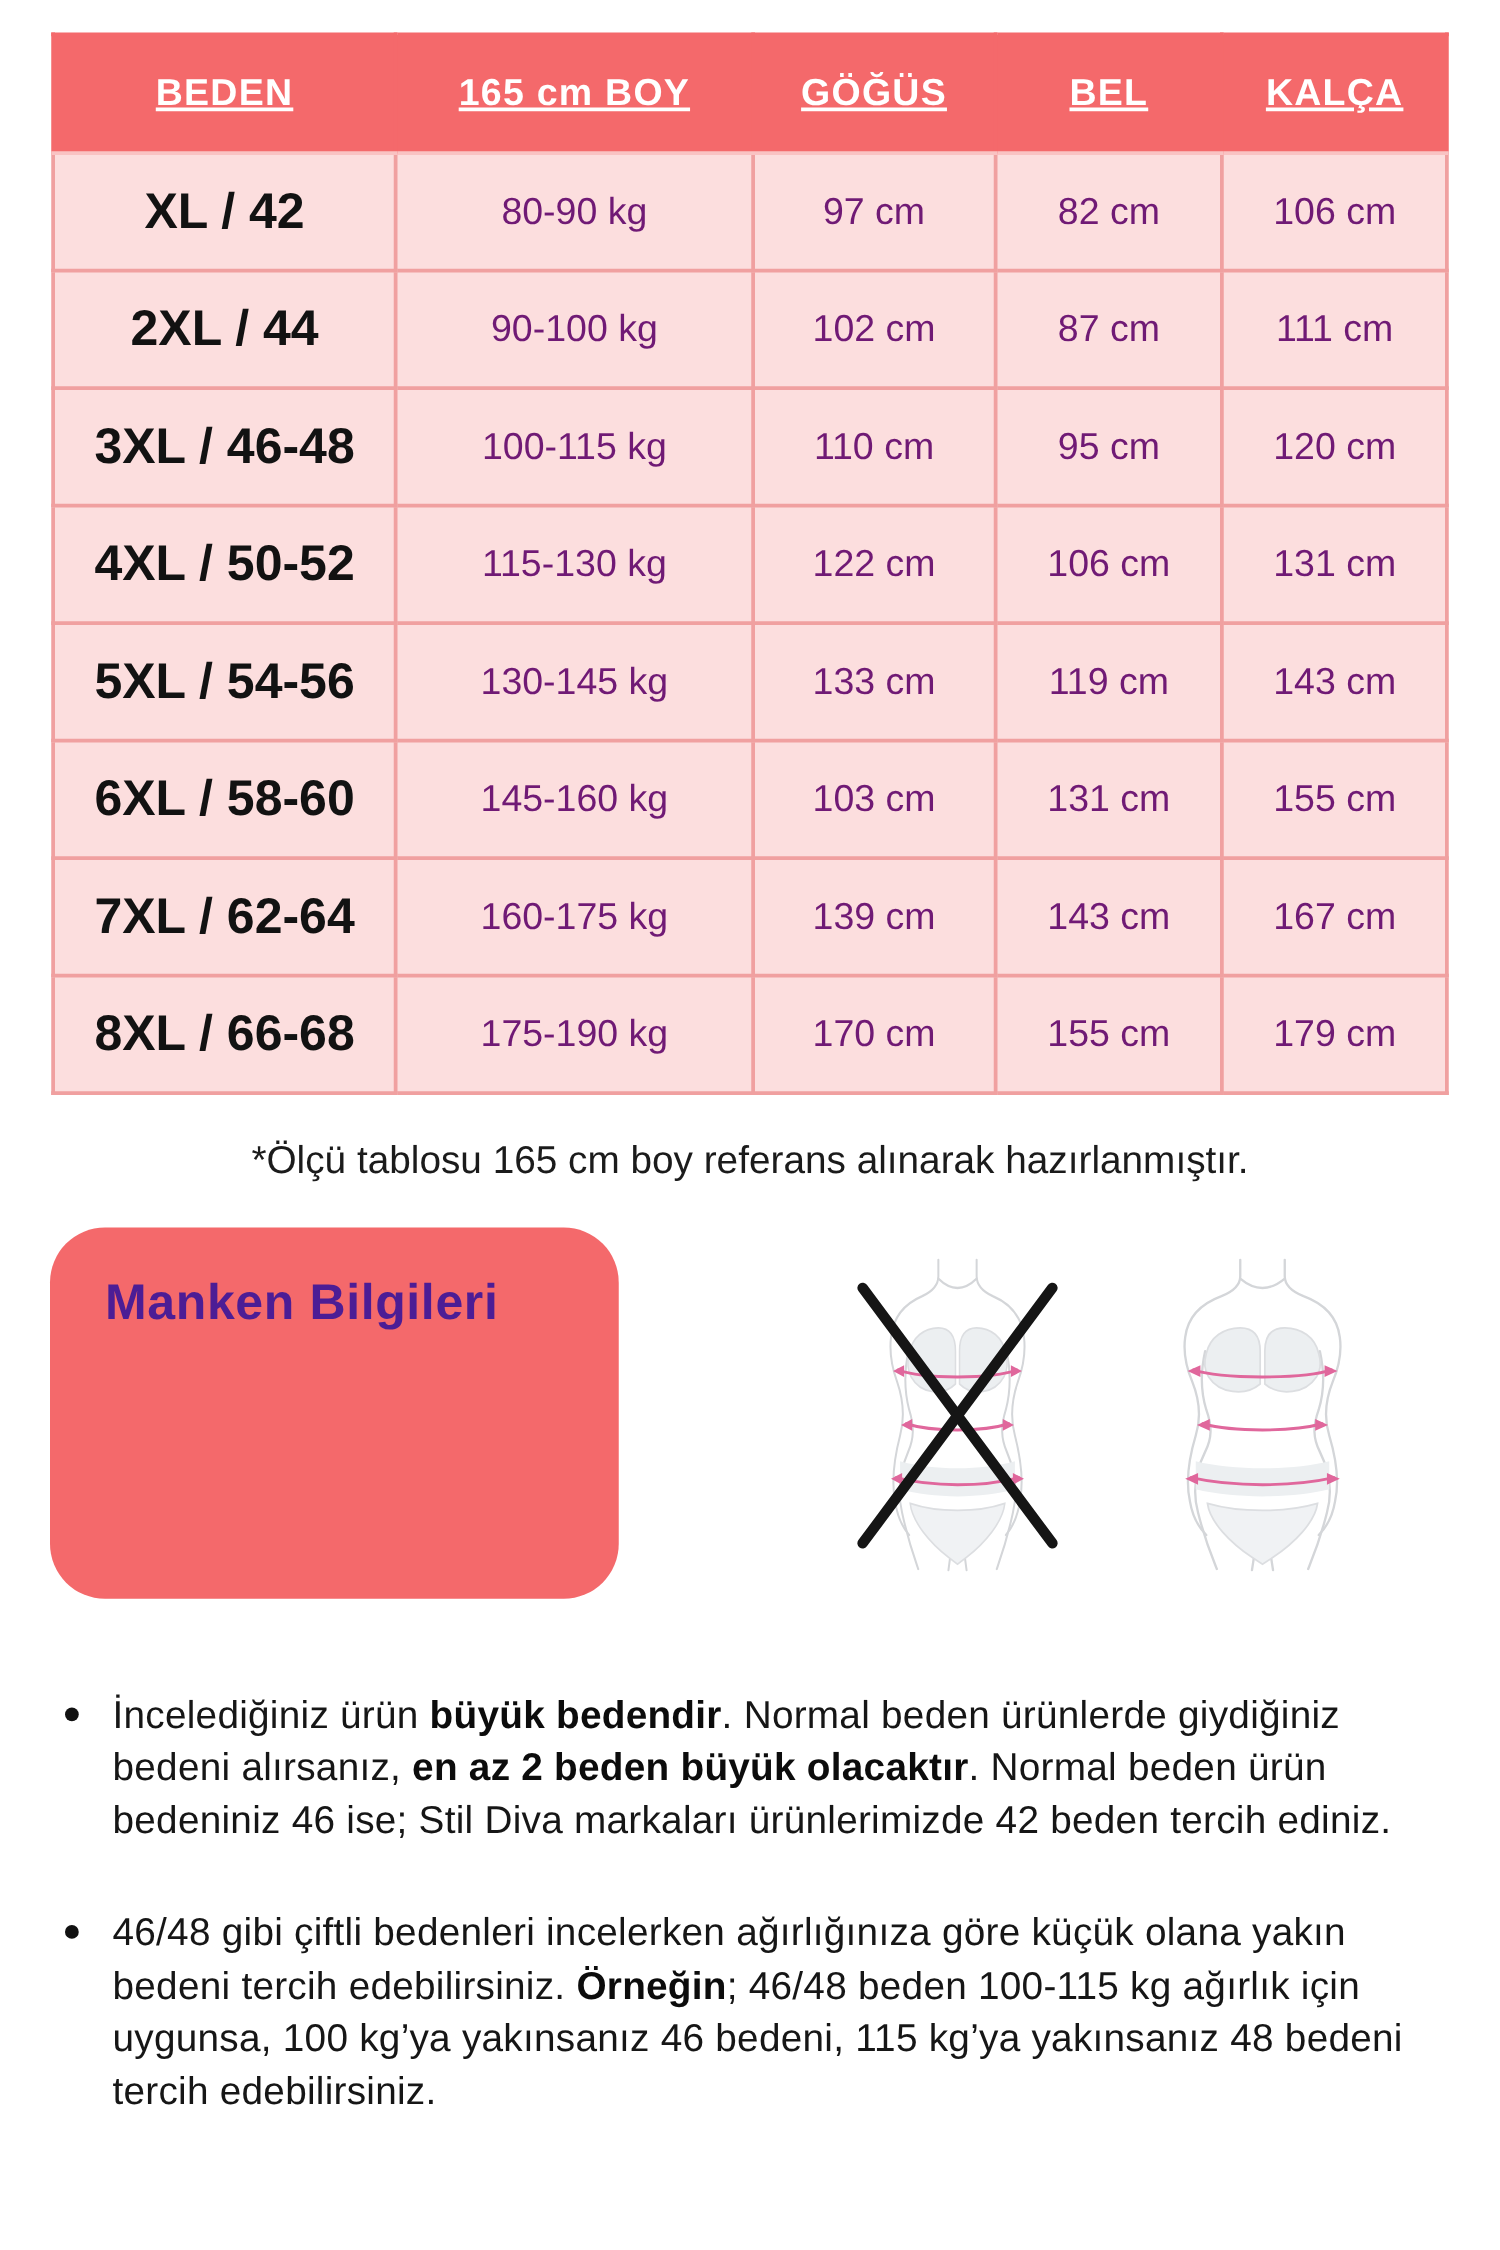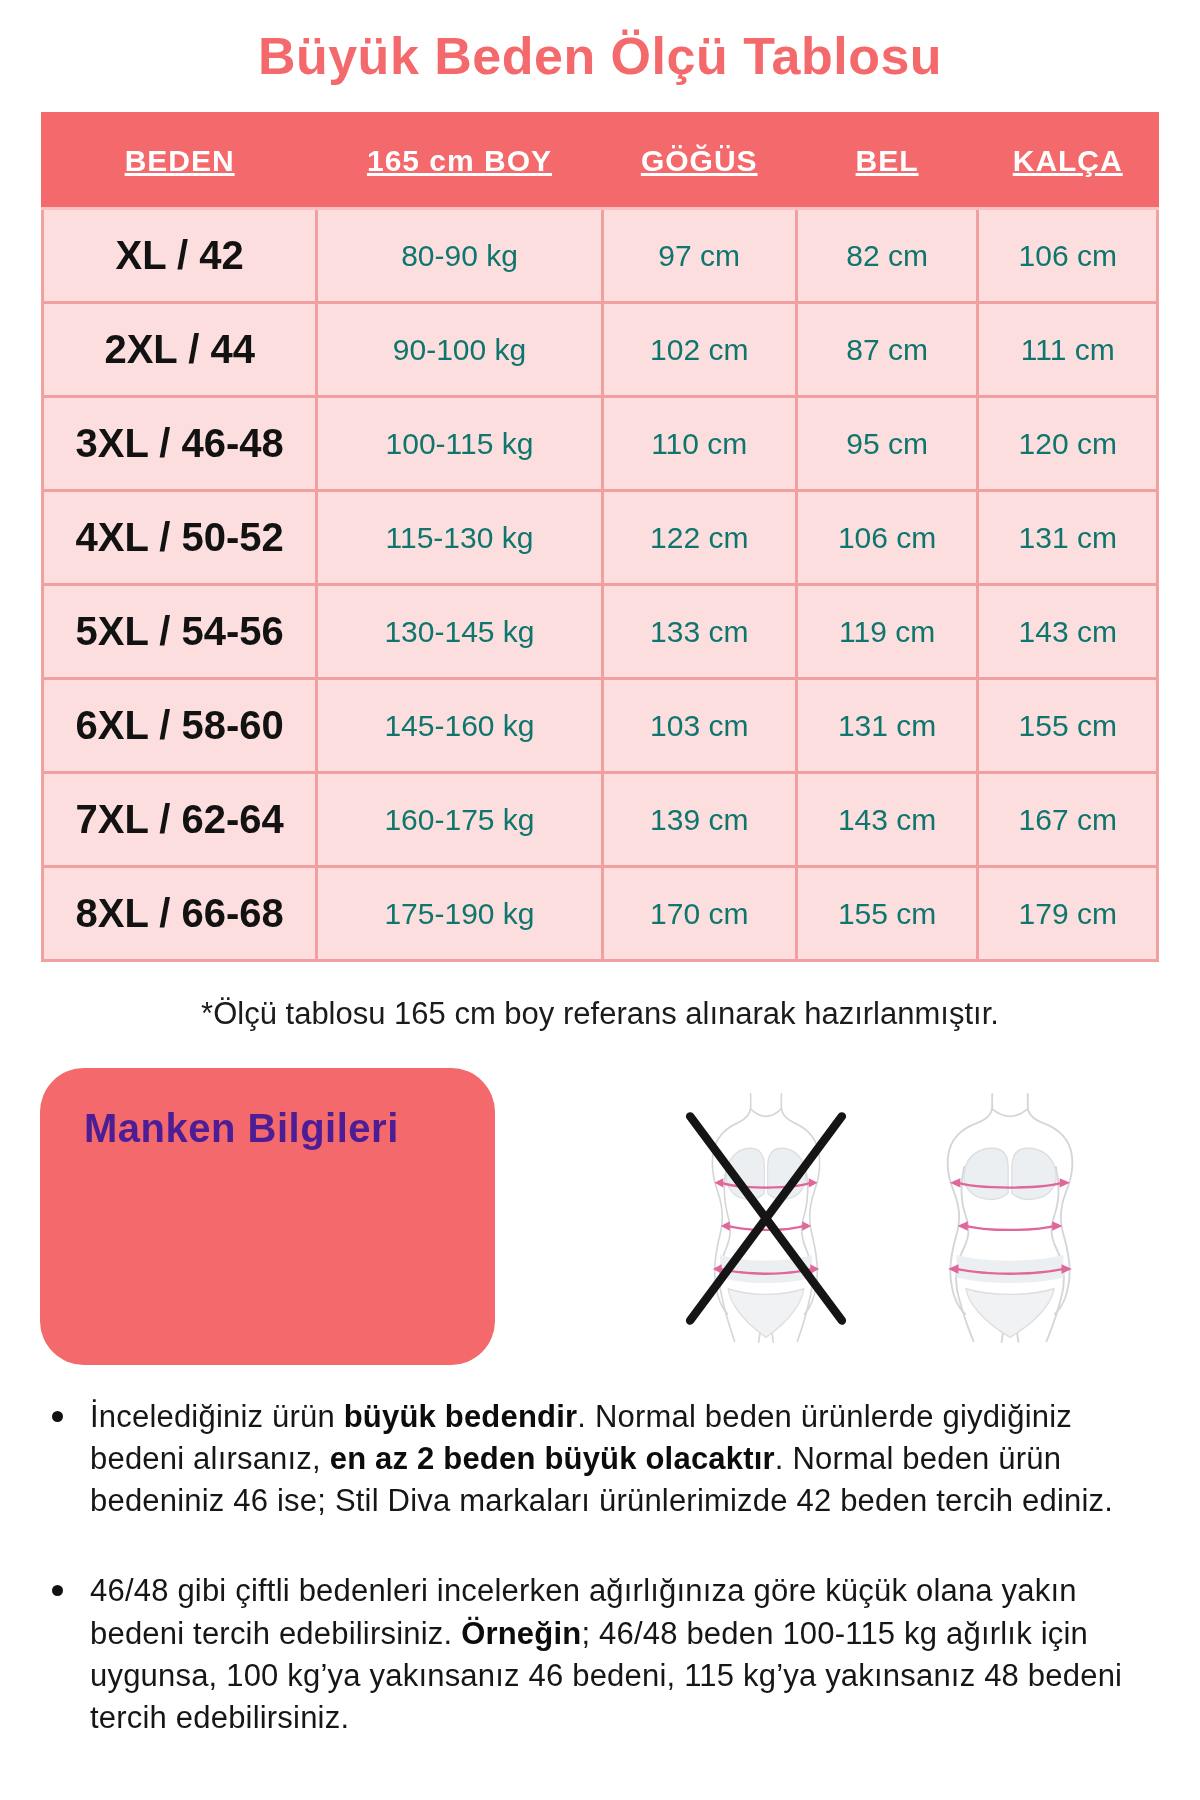--- a/index.html
+++ b/index.html
@@ -31,21 +31,21 @@
   .size-table col.c5{width:16.1%}
   .size-table th{
     background:#f4696b;color:#ffffff;
     height:90px;font-size:30px;font-weight:700;letter-spacing:1px;
     border:3px solid #f4696b;border-bottom-color:#f9c3c3;
     text-align:center;vertical-align:middle;text-decoration:underline;
   }
   .size-table th + th{border-left-color:#f9c3c3;}
   .size-table td{
     background:#fcdede;
-    height:89px;font-size:30px;color:#0f766e;
+    height:89px;font-size:30px;color:#701a75;
     border:3px solid #f0a0a0;
     text-align:center;vertical-align:middle;
   }
   .size-table td.size-col{font-weight:700;font-size:40px;color:#121212;}
 
   
   .footnote{
     margin:34px auto 0;text-align:center;
     font-size:31px;color:#1b1b1b;
   }
@@ -72,21 +72,21 @@
 
   .figures{
     display:flex;gap:66px;
     margin-left:182px;margin-top:24px;
   }
   .figure-wrap{position:relative;width:178px;height:252px;}
   .figure-wrap svg{display:block;width:178px;height:252px;}
 
   
   .notes{
-    list-style:none;margin:31px 40px 0 40px;padding:0;
+    list-style:none;margin:72px 40px 0 40px;padding:0;
   }
   .notes li{
     position:relative;
     padding-left:50px;
     font-size:31px;line-height:1.36;color:#161616;
     margin-bottom:48px;
     max-width:1090px;
     letter-spacing:0.2px;
   }
   .notes li .dot{
@@ -94,21 +94,20 @@
     width:11px;height:11px;border-radius:50%;
     background:#111111;
   }
   .notes b{font-weight:700;color:#0c0c0c;}
 </style>
 </head>
 <body>
 
 <div class="page">
 
-  <h1 class="page-title">Büyük Beden Ölçü Tablosu</h1>
 
   <table class="size-table">
     <colgroup>
       <col class="c1">
         <col class="c2">
         <col class="c3">
         <col class="c4">
         <col class="c5">
     </colgroup>
     <thead>

